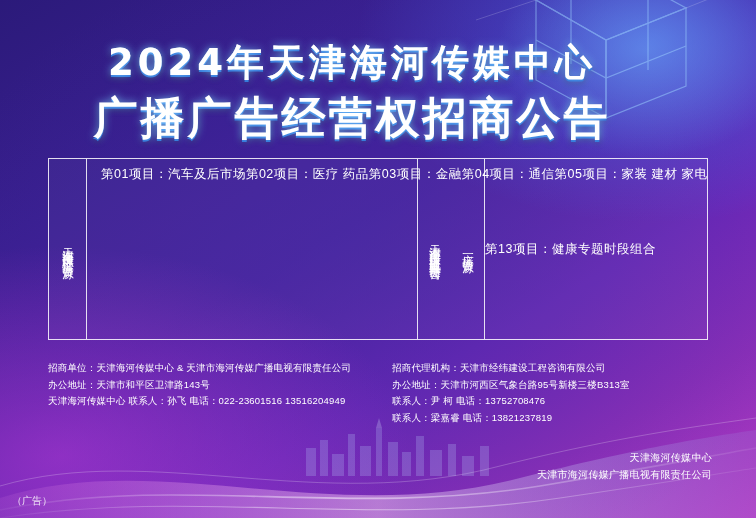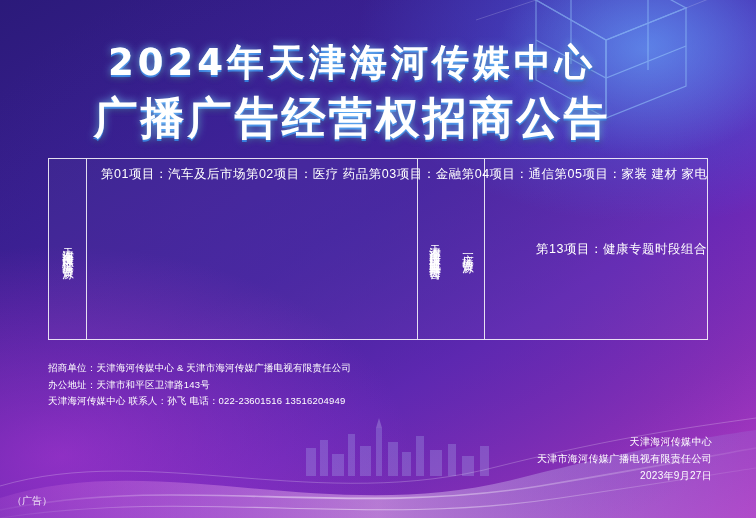--- a/index.html
+++ b/index.html
@@ -153,21 +153,21 @@
     color: #ffffff;
     font-size: 12.5px;
     letter-spacing: 0.5px;
     line-height: 1.2;
     white-space: nowrap;
   }
   .right-area {
     width: 222px;
     display: flex;
     align-items: center;
-    justify-content: flex-end;
+    justify-content: flex-start;
     box-sizing: border-box;
   }
   .right-item {
     color: #ffffff;
     font-size: 12.5px;
     letter-spacing: 0.5px;
     white-space: nowrap;
   }
 
   
@@ -198,20 +198,21 @@
     right: 44px;
     bottom: 34px;
     text-align: right;
     z-index: 5;
   }
   .footer-line {
     color: #ffffff;
     font-size: 10px;
     line-height: 1.7;
     letter-spacing: 0.3px;
+    font-family: Liberation Mono, monospace;
   }
   .ad-mark {
     position: absolute;
     left: 12px;
     bottom: 10px;
     color: rgba(255,255,255,0.85);
     font-size: 10px;
     z-index: 5;
   }
 </style>
@@ -302,23 +303,28 @@
       <div class="right-item">第13项目：健康专题时段组合</div>
     </div>
   </div>
 
   <div class="contacts">
     <div class="contact-col">
       <div class="contact-line">招商单位：天津海河传媒中心 &amp; 天津市海河传媒广播电视有限责任公司</div>
       <div class="contact-line">办公地址：天津市和平区卫津路143号</div>
       <div class="contact-line">天津海河传媒中心  联系人：孙飞  电话：022-23601516  13516204949</div>
     </div>
+    <div class="contact-col right">
+      <div class="contact-line">招商代理机构：天津市经纬建设工程咨询有限公司</div>
+      <div class="contact-line">办公地址：天津市河西区气象台路95号新楼三楼B313室</div>
+      <div class="contact-line">联系人：尹 柯  电话：13752708476</div>
+      <div class="contact-line">联系人：梁嘉睿  电话：13821237819</div>
+    </div>
   </div>
 
   <div class="footer">
     <div class="footer-line">天津海河传媒中心</div>
     <div class="footer-line">天津市海河传媒广播电视有限责任公司</div>
-    <div class="footer-line">2023年9月27日</div>
   </div>
 
   <div class="ad-mark">（广告）</div>
 
 </div>
 
 </body></html>

